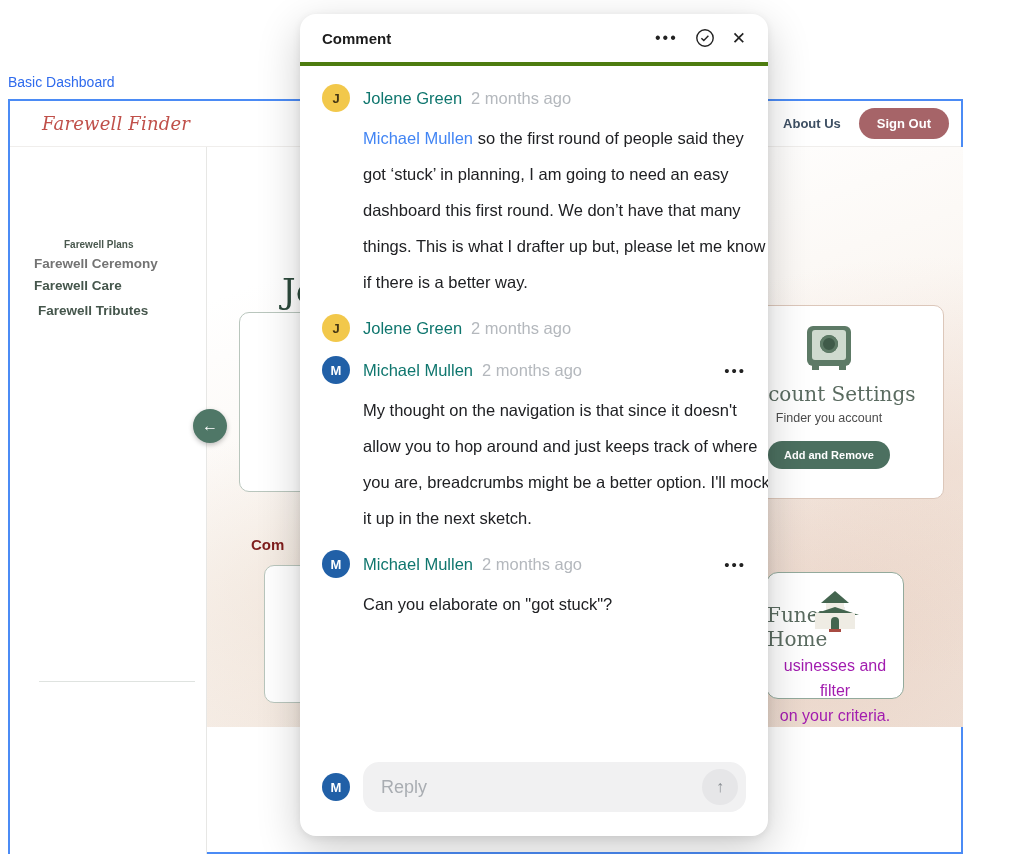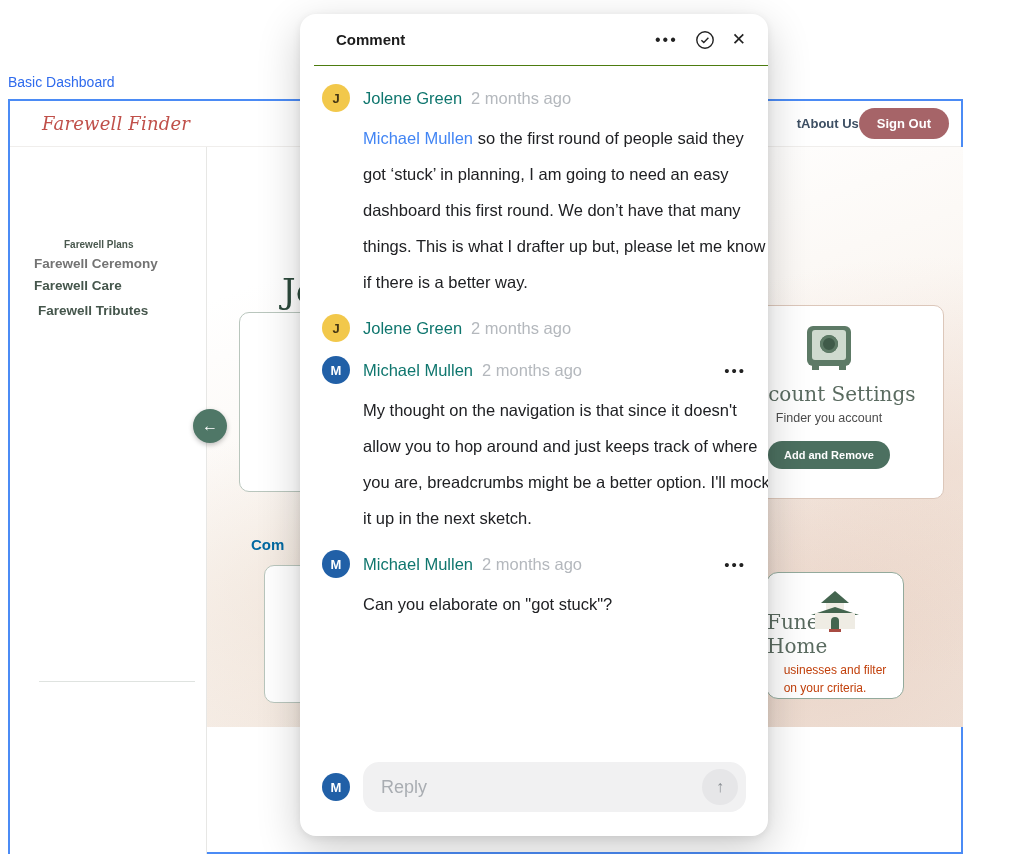--- a/index.html
+++ b/index.html
@@ -8,21 +8,21 @@
 
   
   .frame-label { position:absolute; left:8px; top:74px; font-size:14px; color:#2f6bed; }
 
   
   .frame { position:absolute; left:8px; top:99px; width:955px; height:755px; background:#fff; border:2px solid #4b8bf5; }
 
   
   .app-header { position:absolute; left:0; top:0; width:100%; height:46px; background:#fff; display:flex; align-items:center; border-bottom:1px solid #f0eeec; }
   .logo { margin-left:32px; font-family:"DejaVu Serif", serif; font-style:italic; font-size:18px; color:#c0504a; letter-spacing:.2px; }
-  .header-nav { position:absolute; right:12px; top:0; height:44px; display:flex; align-items:center; }
+  .header-nav { position:absolute; right:12px; top:0; height:44px; display:flex; align-items:center; gap:18px; }
   .nav-partial, .nav-link { font-size:13px; font-weight:bold; color:#3d4f63; }
   .signout-btn { background:#a66468; color:#fff; font-size:13px; font-weight:bold; border:none; border-radius:16px; padding:8px 18px; cursor:pointer; }
 
   
   .sidebar { position:absolute; left:0; top:46px; width:197px; height:707px; background:#fff; border-right:1px solid #e7e7e5; }
   .side-item-small { position:absolute; left:24px; top:92px; font-size:10px; font-weight:bold; color:#49584e;padding-left:30px; }
   .side-item1 { position:absolute; left:24px; top:109px; font-size:13.5px; font-weight:bold; color:#737373; }
   .side-item2 { position:absolute; left:24px; top:131px; font-size:13.5px; font-weight:bold; color:#45564c; }
   .side-item3 { position:absolute; left:28px; top:156px; font-size:13.5px; font-weight:bold; color:#45564c; }
   .side-divider { position:absolute; left:29px; top:534px; width:156px; height:1px; background:#dfe3e0; }
@@ -34,30 +34,30 @@
       radial-gradient(500px 300px at 96% 55%, rgba(226,190,172,.30), rgba(226,190,172,0) 70%),
       radial-gradient(380px 240px at 18% 78%, rgba(232,214,198,.45), rgba(232,214,198,0) 72%),
       linear-gradient(160deg, #ffffff 18%, #fbf7f3 46%, #f3e8df 78%, #f0e2d8 100%);
   }
 
   .main-heading { position:absolute; left:272px; top:170px; font-family:"DejaVu Serif", serif; font-size:34px; color:#2d4a3c; }
   .main-subheading { position:absolute; left:254px; top:214px; font-size:13px; font-weight:bold; color:#5c6b62; }
 
   .card { position:absolute; background:#fff; border:1px solid #b9c6bd; border-radius:10px; }
   .card1 { left:229px; top:211px; width:408px; height:180px; }
-  .section-label { position:absolute; left:241px; top:435px; font-size:15px; font-weight:bold; color:#0369a1; }
+  .section-label { position:absolute; left:241px; top:435px; font-size:15px; font-weight:bold; color:#7f1d1d; }
   .card2 { left:254px; top:464px; width:383px; height:138px; }
 
   .account-card { position:absolute; left:704px; top:204px; width:230px; height:194px; background:#fff; border:1px solid #dcc7ba; border-radius:10px; display:flex; flex-direction:column; align-items:center; }
   .account-card .title, .funeral-card .title { font-family:"DejaVu Serif", serif; font-size:20px; color:#5a6b60; }
   .account-card .sub { font-size:12.5px; color:#4c4c4c; margin-top:5px; }
   .pill-btn { margin-top:16px; background:#4c7060; color:#fff; font-size:11px; font-weight:bold; border:none; border-radius:14px; padding:8px 16px; cursor:pointer; }
 
   .funeral-card { position:absolute; left:756px; top:471px; width:138px; height:127px; background:#fff; border:1px solid #93aa9c; border-radius:12px; display:flex; flex-direction:column; align-items:center; }
-  .funeral-card .sub { font-size:12px; color:#c2410c; margin-top:3px; line-height:1.55; }
+  .funeral-card .sub { font-size:16px; color:#a21caf; margin-top:3px; line-height:1.55; text-align:center; }
 
   
   .vault { margin-top:20px; position:relative; width:44px; height:40px; background:#5d7a66; border-radius:6px; }
   .vault:before { content:""; position:absolute; left:5px; top:4px; right:5px; bottom:6px; background:#cfdacf; border-radius:3px; }
   .vault .dial { position:absolute; left:50%; top:45%; transform:translate(-50%,-50%); width:18px; height:18px; background:#3f5a49; border-radius:50%; box-shadow:inset 0 0 0 3px #5d7a66; }
   .vault .foot1, .vault .foot2 { position:absolute; bottom:-4px; width:7px; height:5px; background:#5d7a66; }
   .vault .foot1 { left:5px; } .vault .foot2 { right:5px; }
 
   
   .church { margin-top:18px; position:relative; width:44px; height:42px; }
@@ -66,21 +66,21 @@
   .church .wing { position:absolute; left:2px; top:22px; width:40px; height:16px; background:#efece4; }
   .church .wingroof { position:absolute; left:-2px; top:16px; width:0; height:0; border-left:24px solid transparent; border-right:24px solid transparent; border-bottom:8px solid #44654f; }
   .church .door { position:absolute; left:18px; top:26px; width:8px; height:12px; background:#44654f; border-radius:4px 4px 0 0; }
   .church .step { position:absolute; left:16px; top:38px; width:12px; height:3px; background:#a84b42; }
 
   
   .back-fab { position:absolute; left:193px; top:409px; width:34px; height:34px; border-radius:50%; background:#4f7767; color:#fff; font-size:16px; display:flex; align-items:center; justify-content:center; box-shadow:0 2px 5px rgba(0,0,0,.25); cursor:pointer; }
 
   
   .modal { position:absolute; left:300px; top:14px; width:468px; height:822px; background:#fff; border-radius:16px; box-shadow:0 14px 44px rgba(0,0,0,.20), 0 2px 8px rgba(0,0,0,.08); display:flex; flex-direction:column; }
-  .modal-header { height:52px; flex:0 0 52px; display:flex; align-items:center; padding:0 22px; border-bottom:1px solid #4d7c0f;margin-left:14px; }
+  .modal-header { height:52px; flex:0 0 52px; display:flex; align-items:center; padding:0 22px; border-bottom:4px solid #4d7c0f; }
   .modal-title { font-size:15px; font-weight:bold; color:#1c1c1c; }
   .modal-actions { margin-left:auto; display:flex; align-items:center; gap:17px; }
   .icon-btn { background:none; border:none; cursor:pointer; color:#333; display:flex; align-items:center; justify-content:center; padding:0; }
   .dots { font-size:16px; letter-spacing:2px; color:#222; line-height:1; }
   .close-x { font-size:17px; color:#222; }
 
   .comments { flex:1 1 auto; overflow:hidden; padding:18px 22px 0 22px; }
   .comment { margin-bottom:14px; }
   .c-head { display:flex; align-items:center; }
   .avatar { width:28px; height:28px; border-radius:50%; display:flex; align-items:center; justify-content:center; font-size:13px; font-weight:bold; flex:0 0 28px; }

